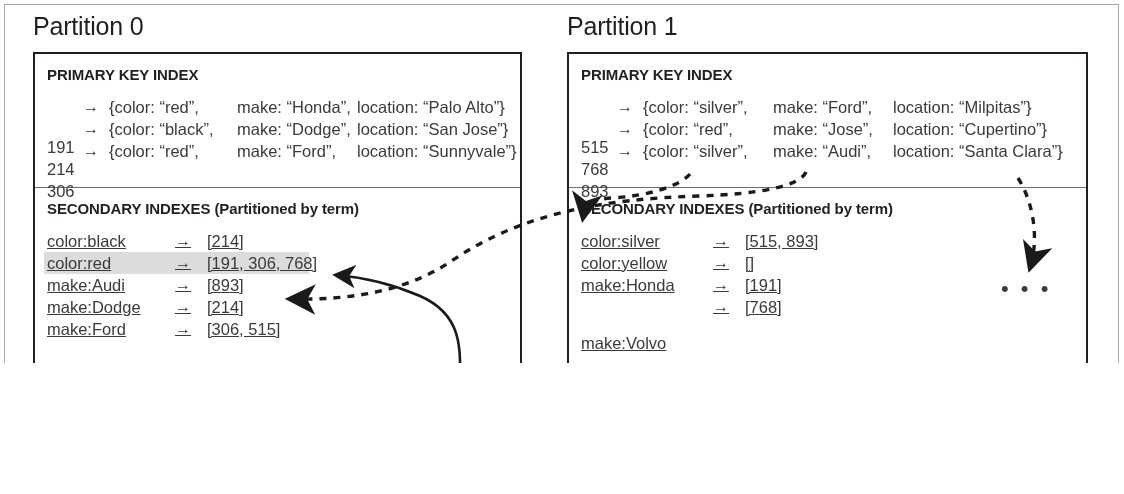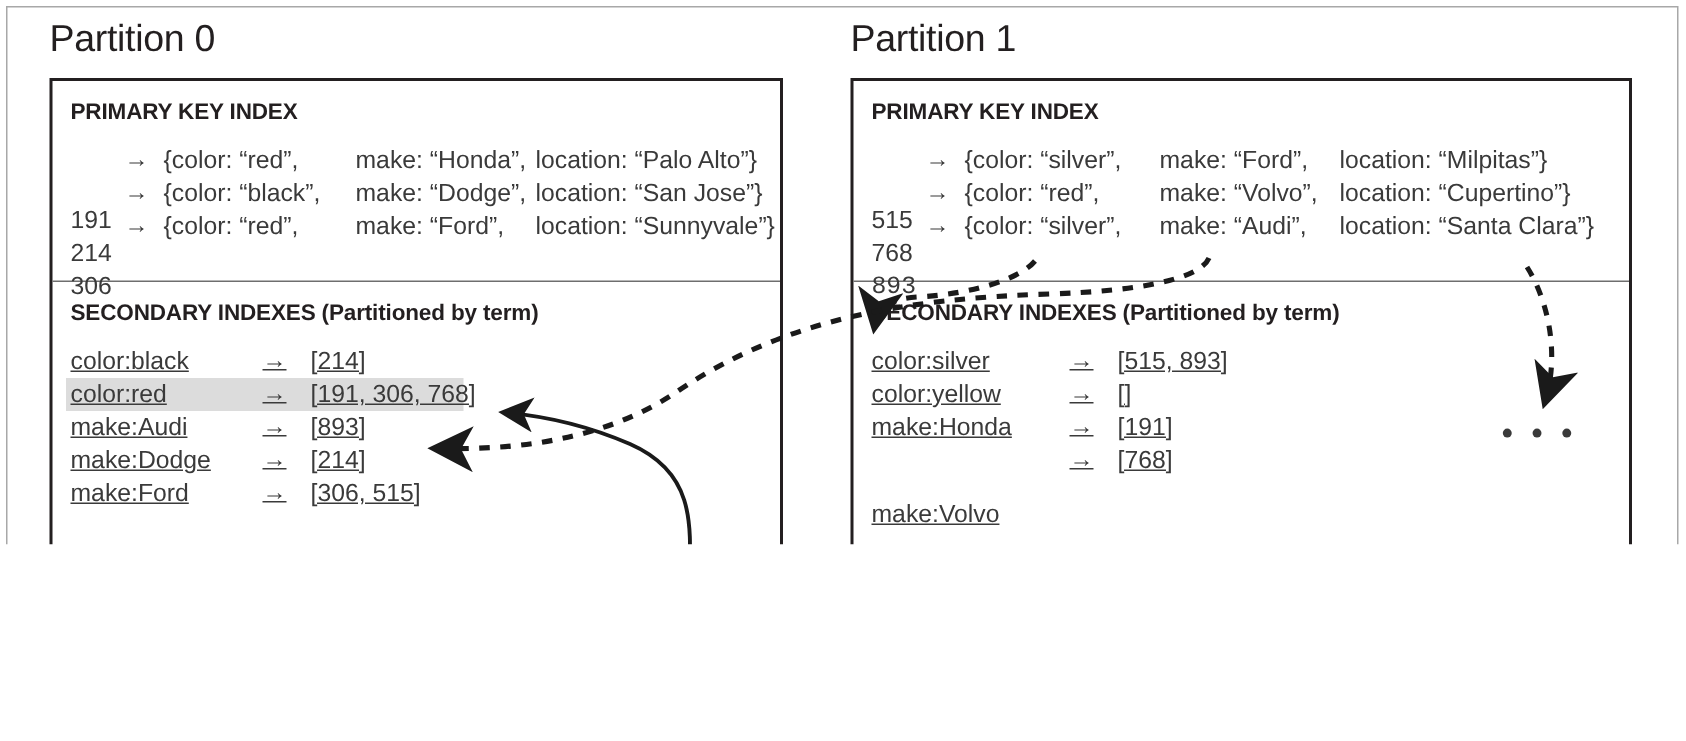--- a/index.html
+++ b/index.html
@@ -218,25 +218,25 @@
           <span class="pk-key" style="left: 0px;">515</span>
           <span class="pk-arrow" style="left: 36px;">→</span>
           <span class="pk-color" style="left: 62px;">{color: “silver”,</span>
           <span class="pk-make" style="left: 192px;">make: “Ford”,</span>
           <span class="pk-loc" style="left: 312px;">location: “Milpitas”}</span>
         </div>
         <div class="pk-row">
           <span class="pk-key" style="left: 0px;">768</span>
           <span class="pk-arrow" style="left: 36px;">→</span>
           <span class="pk-color" style="left: 62px;">{color: “red”,</span>
-          <span class="pk-make" style="left: 192px;">make: “Volvo”,</span>
+          <span class="pk-make" style="left: 192px;">make: “Jose”,</span>
           <span class="pk-loc" style="left: 312px;">location: “Cupertino”}</span>
         </div>
         <div class="pk-row">
-          <span class="pk-key" style="left: 0px; font-family: Liberation Mono, monospace;">893</span>
+          <span class="pk-key" style="left: 0px;">893</span>
           <span class="pk-arrow" style="left: 36px;">→</span>
           <span class="pk-color" style="left: 62px;">{color: “silver”,</span>
           <span class="pk-make" style="left: 192px;">make: “Audi”,</span>
           <span class="pk-loc" style="left: 312px;">location: “Santa Clara”}</span>
         </div>
       </div>
 
     <div class="sec-head" style="position:absolute; left:12px; top:146px;">SECONDARY INDEXES (Partitioned by term)</div>
 
     <div class="si-rows" id="si1" style="left:12px; top:176px;">

